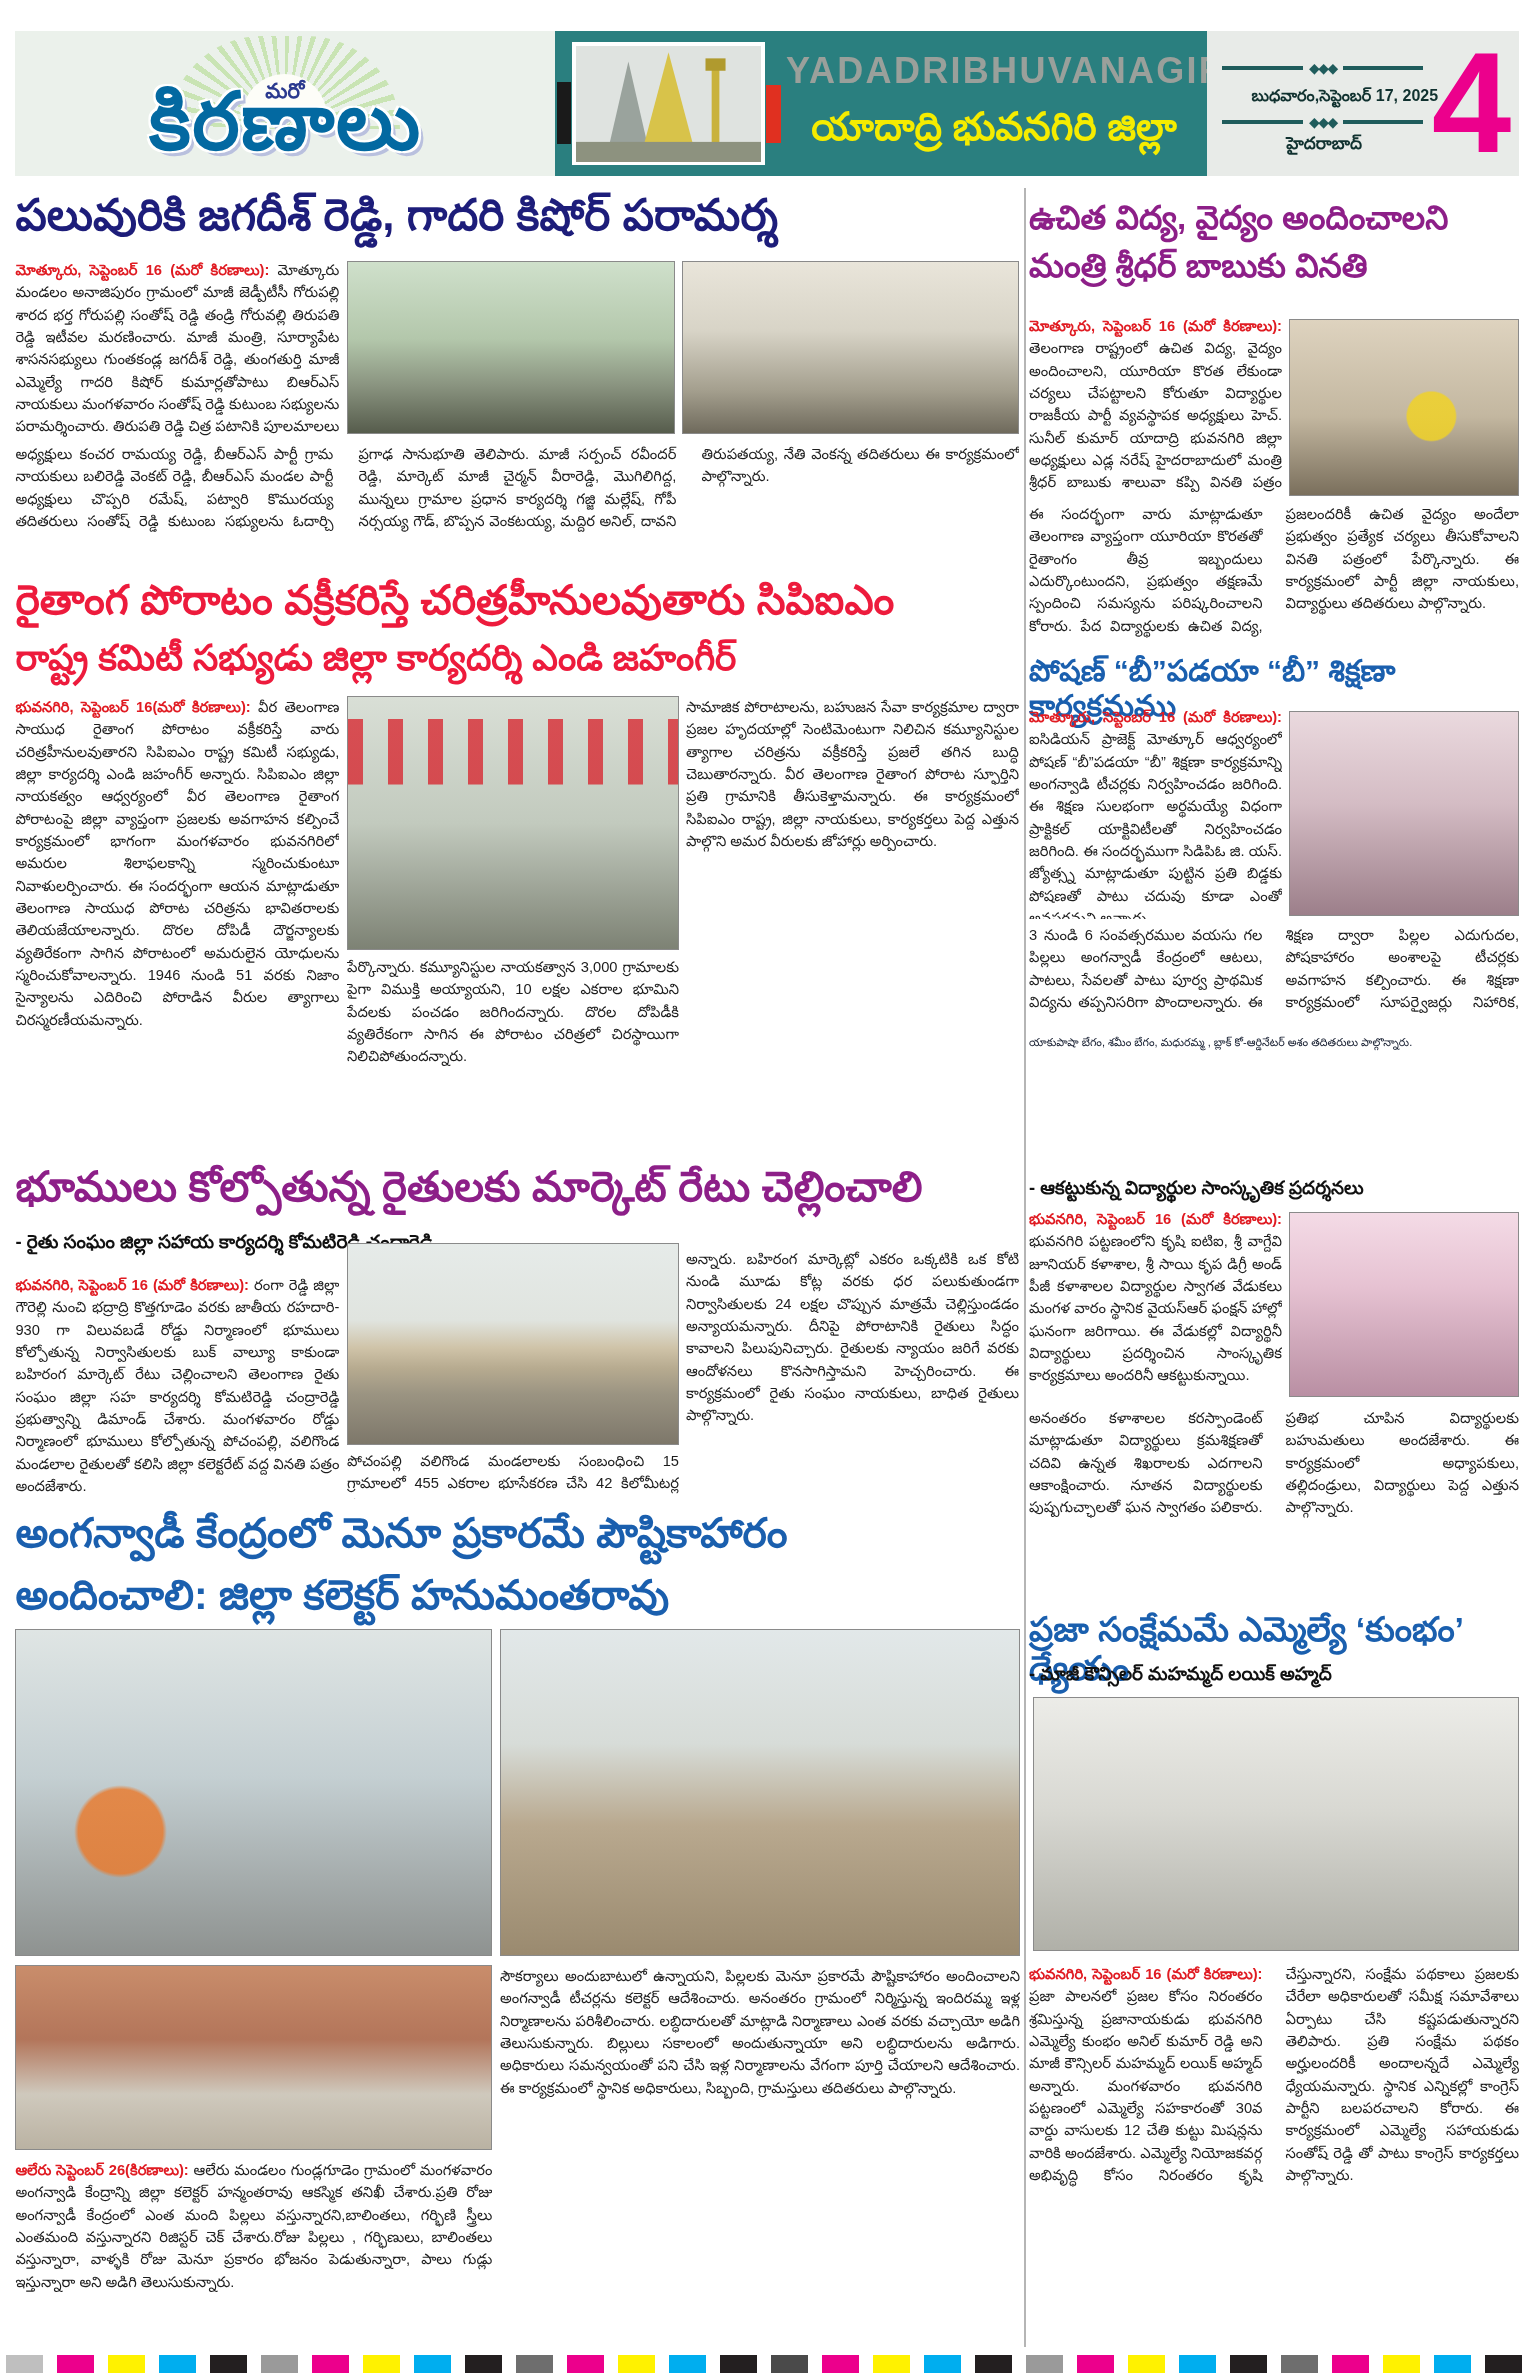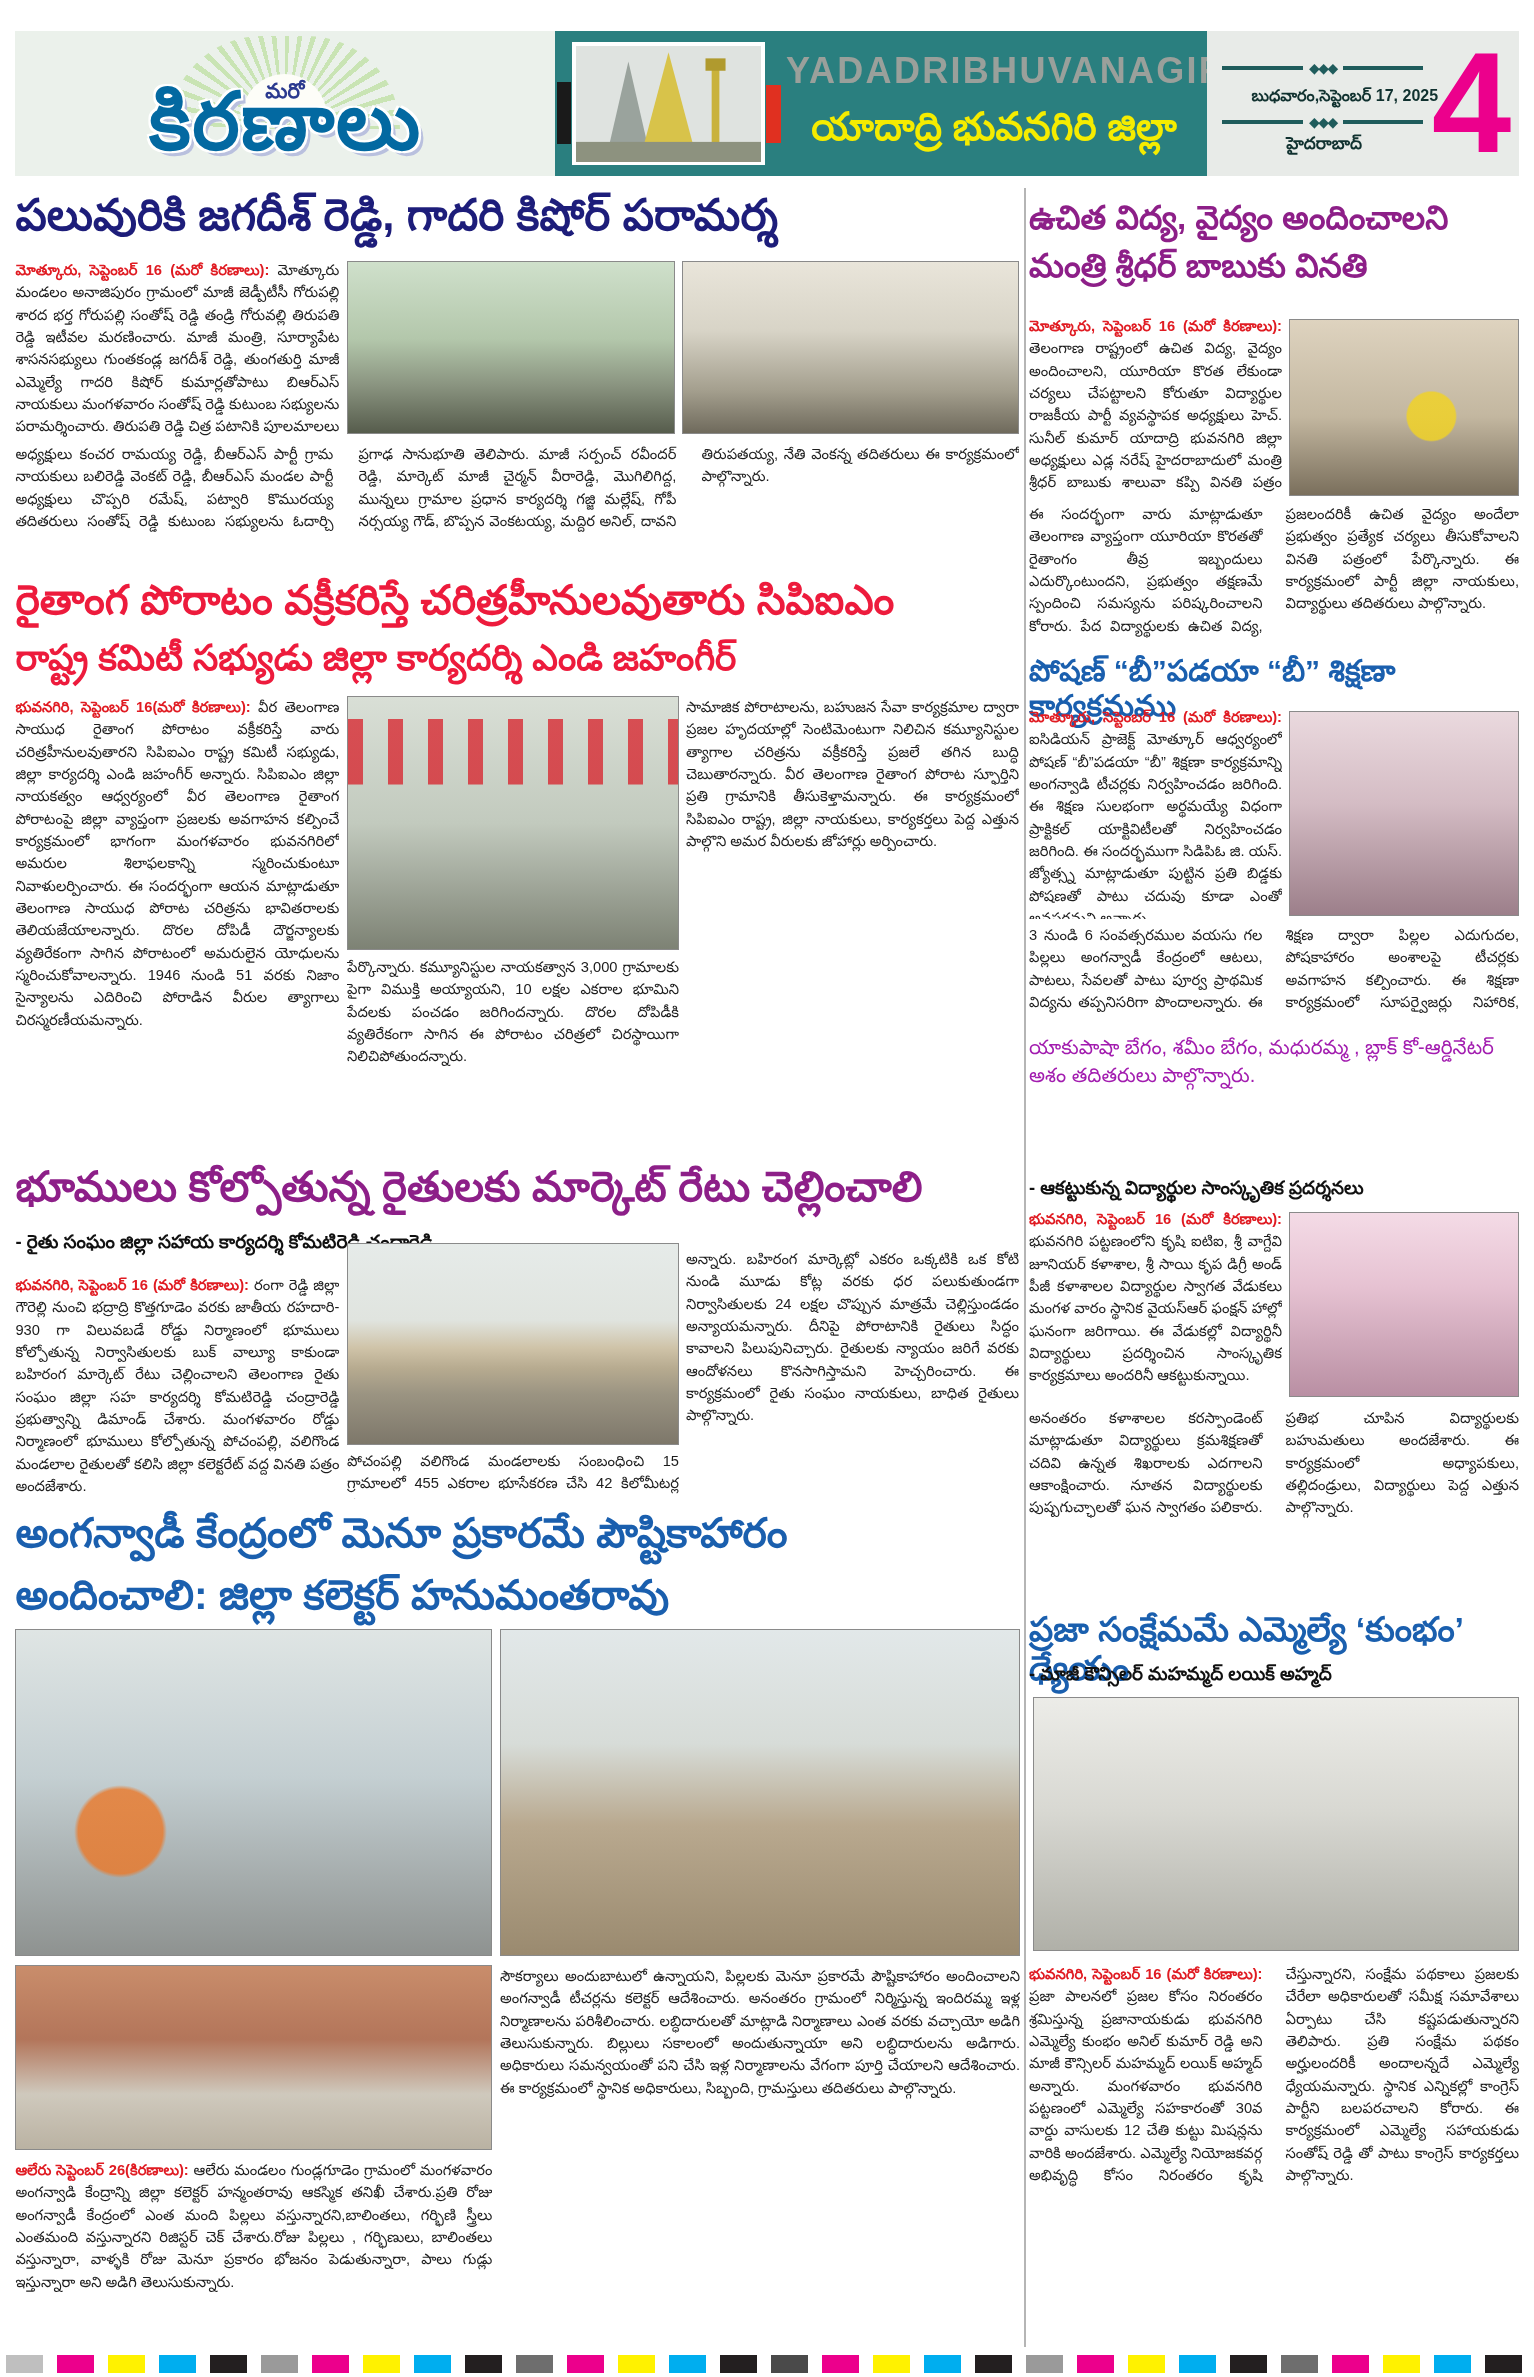--- a/index.html
+++ b/index.html
@@ -40,21 +40,21 @@
   .hl-blue-m{color:#1a5fae;font-size:34px;}
   .hl-orange{color:#f4791f;font-size:35px;line-height:1.5;}
   .byline{color:#111;font-size:18.5px;font-weight:bold;}
 
   
   .body-txt{font-size:14.7px;line-height:1.52;text-align:justify;color:#1c1c1c;overflow:hidden;}
   .body-txt p{margin:0;}
   .dl{color:#e01b22;font-weight:bold;}
   .cols-2{column-count:2;column-gap:23px;}
   .cols-3{column-count:3;column-gap:25px;}
-  .small-line{font-size:20px;color:#a21caf;}
+  .small-line{font-size:11px;color:#0f172a;}
 
   
   .photo{border:0.8px solid #8a8a8a;}
   .p-green-room{background-image:
       linear-gradient(180deg,#cfe0cb 0%,#b3c7ab 45%,#8a9480 72%,#565c4c 100%),
       repeating-linear-gradient(90deg,rgba(35,40,60,.55) 0 20px,rgba(250,248,240,.5) 20px 40px,rgba(140,60,50,.45) 40px 62px);
       background-size:100% 100%,100% 48%;background-position:0 0,0 100%;background-repeat:no-repeat;}
   .p-canopy{background-image:
       linear-gradient(180deg,#e9e5da 0%,#d8d4c7 40%,#a49f8e 75%,#6f6a5c 100%),
       repeating-linear-gradient(90deg,rgba(250,250,245,.65) 0 23px,rgba(60,65,80,.5) 23px 40px,rgba(250,250,245,.65) 40px 65px);

